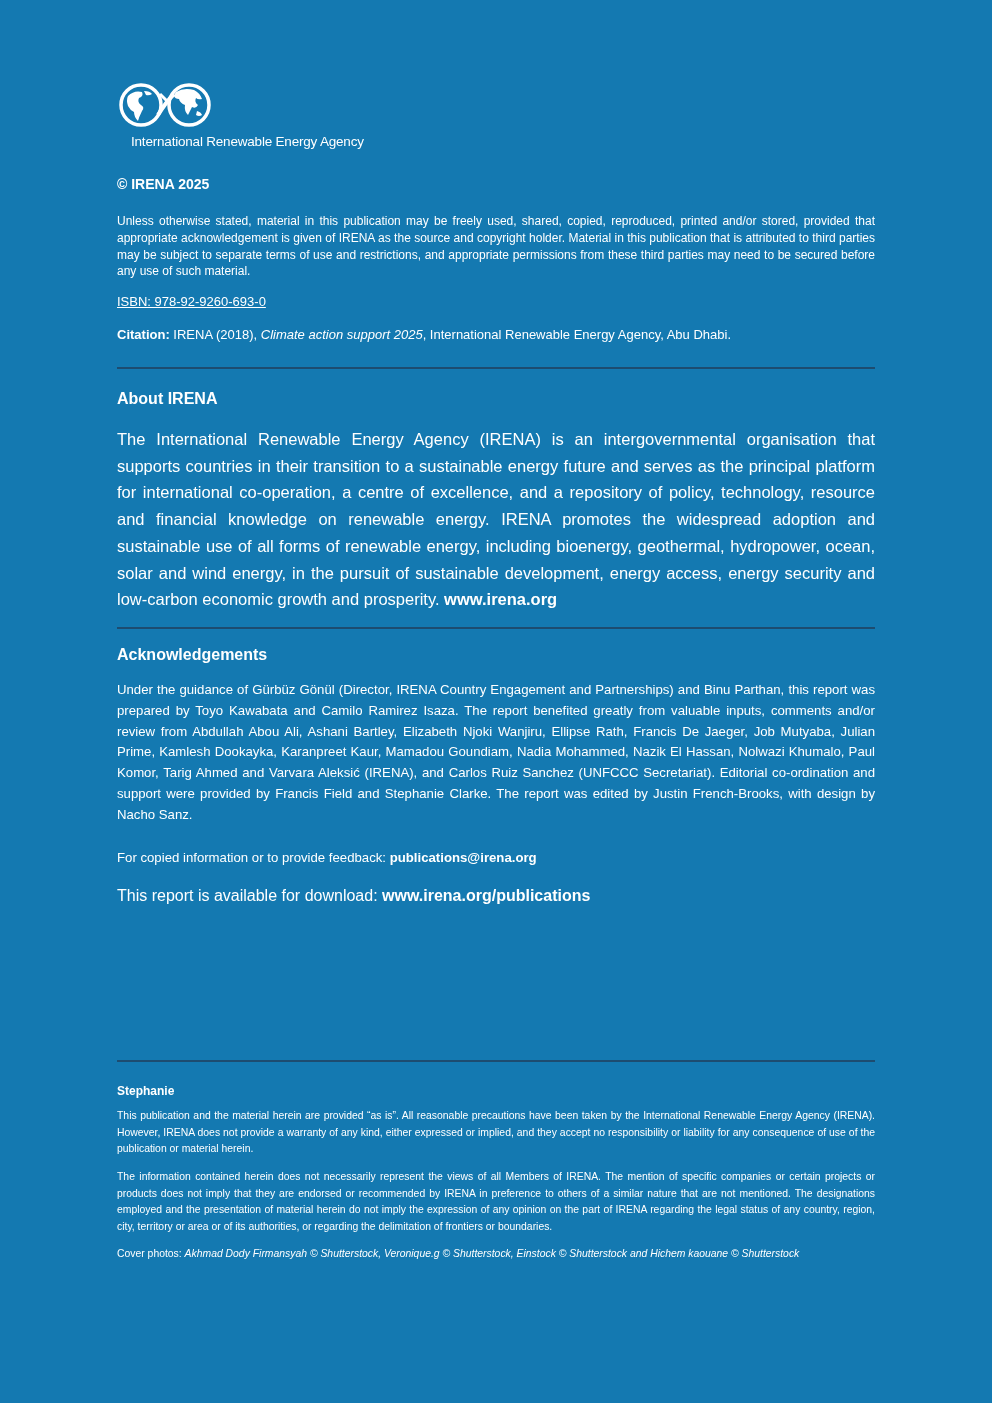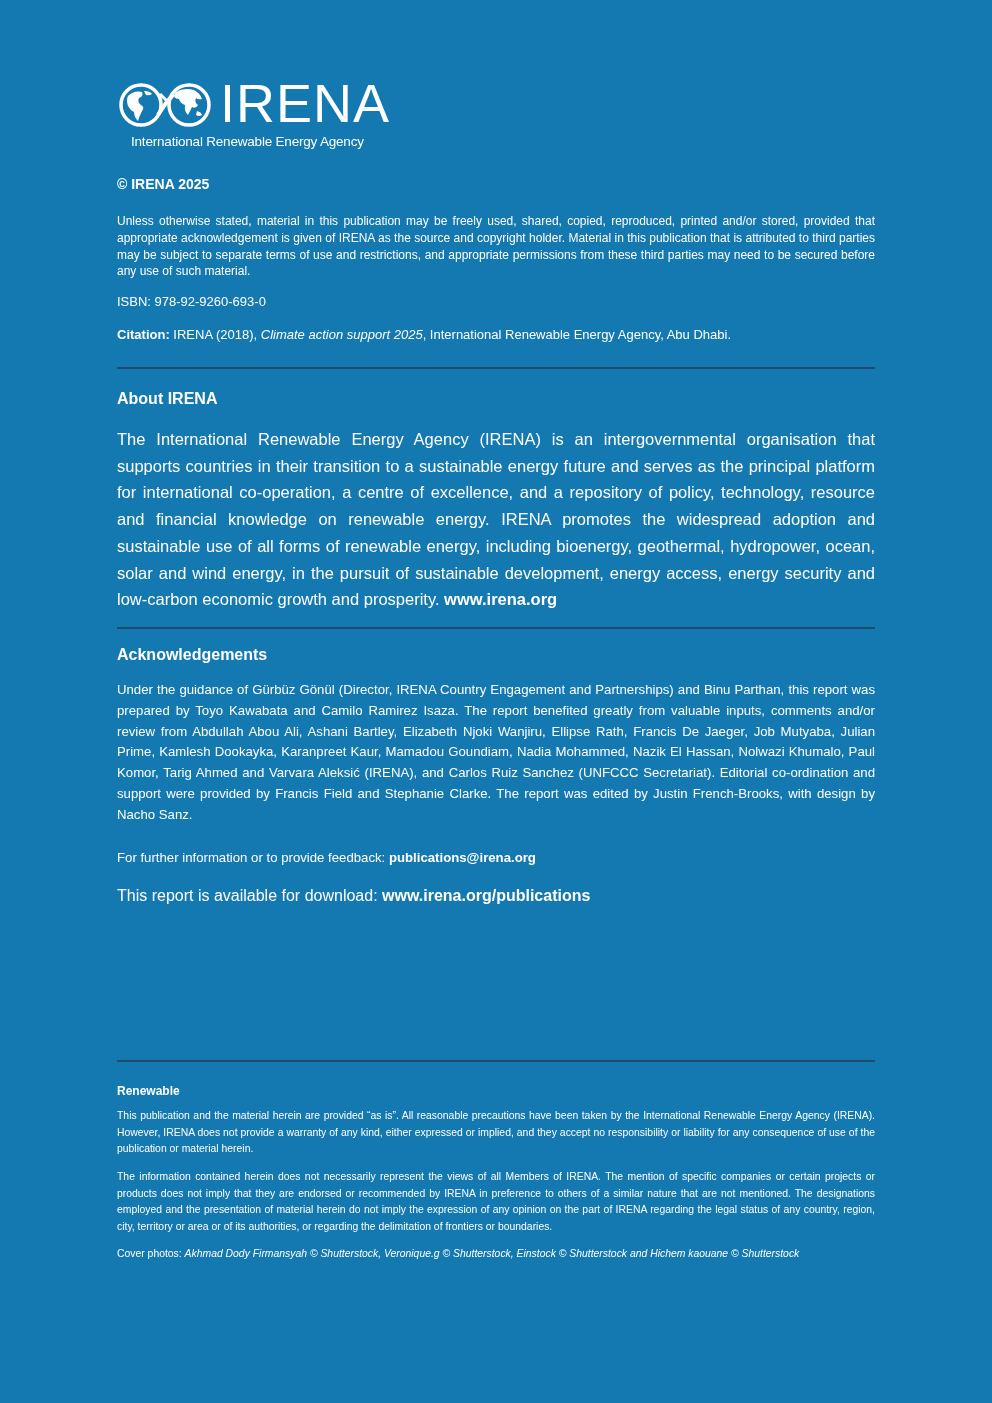--- a/index.html
+++ b/index.html
@@ -18,21 +18,21 @@
     font-family: "Liberation Sans", sans-serif; font-size: 54px; font-weight: 400;
     letter-spacing: 1px; line-height: 58px;
   }
   .logo .tagline {
     position: absolute; left: 13px; top: 54px; font-size: 13.5px; letter-spacing: -0.2px; white-space: nowrap;
   }
   .abs { position: absolute; left: 117px; width: 758px; }
   .copyright { top: 165px; font-size: 14px; font-weight: 700; margin-top: 11px; }
   .small { font-size: 12px; line-height: 16.8px; text-align: justify; }
   .rights { top: 213px; }
-  .isbn { top: 294px; font-size: 13px; }
+  .isbn { top: 294px; font-size: 13px; text-decoration: underline; }
   .citation { top: 327px; font-size: 13px; }
   .rule { position: absolute; left: 117px; width: 758px; height: 2px; background: #1d4c70; }
   .h2 { font-size: 16px; font-weight: 700; }
   .about-h { top: 390px; }
   .about-body { top: 426px; font-size: 16.5px; line-height: 26.7px; text-align: justify; }
   .ack-h { top: 646px; font-size: 16px; font-weight: 700; }
   .ack-body { top: 680px; font-size: 13.2px; line-height: 20.8px; text-align: justify; }
   .feedback { top: 850px; font-size: 13.2px; }
   .download { top: 887px; font-size: 16px; }
   .disc-h { top: 1084px; font-size: 12px; font-weight: 700; }
@@ -53,21 +53,20 @@
     </g>
     <path d="M40 33 Q48 20 56 12" stroke="#ffffff" stroke-width="4" fill="none"></path>
     <path d="M42 12 L50 20" stroke="#ffffff" stroke-width="3" fill="none"></path>
     <g fill="#ffffff">
       <path d="M10 14 q6 -6 14 -4 q2 4 -3 6 q-2 4 2 7 q4 2 1 6 q-3 6 -4 10 q-4 -4 -4 -9 q-4 -2 -6 -6 q-2 -6 0 -10z"></path>
       <path d="M26 9 q6 0 8 3 q-3 2 -6 1z"></path>
       <path d="M58 10 q8 -5 18 -2 q6 3 8 9 q-4 1 -6 -1 q-2 4 2 7 q-2 4 -6 2 q-2 4 -4 8 q-4 -4 -3 -10 q-5 -2 -6 -6 q-4 0 -5 -3 q1 -3 2 -4z"></path>
       <path d="M79 29 q4 1 5 4 q-3 2 -6 0z"></path>
     </g>
   </svg>
-  <div class="wordmark">IRENA</div>
   <div class="tagline">International Renewable Energy Agency</div>
 </div>
 
 <div class="abs copyright">© IRENA 2025</div>
 <div class="abs small rights">Unless otherwise stated, material in this publication may be freely used, shared, copied, reproduced, printed and/or stored, provided that appropriate acknowledgement is given of IRENA as the source and copyright holder. Material in this publication that is attributed to third parties may be subject to separate terms of use and restrictions, and appropriate permissions from these third parties may need to be secured before any use of such material.</div>
 <div class="abs isbn">ISBN: 978-92-9260-693-0</div>
 <div class="abs citation">
   <b>Citation:</b><span> IRENA (2018), </span><i>Climate action support 2025</i><span>, International Renewable Energy Agency, Abu Dhabi.</span>
 </div>
 
@@ -77,26 +76,26 @@
 <div class="abs about-body">
   <span>The International Renewable Energy Agency (IRENA) is an intergovernmental organisation that supports countries in their transition to a sustainable energy future and serves as the principal platform for international co-operation, a centre of excellence, and a repository of policy, technology, resource and financial knowledge on renewable energy. IRENA promotes the widespread adoption and sustainable use of all forms of renewable energy, including bioenergy, geothermal, hydropower, ocean, solar and wind energy, in the pursuit of sustainable development, energy access, energy security and low-carbon economic growth and prosperity. </span><b>www.irena.org</b>
 </div>
 
 <div class="rule" style="top:627px;"></div>
 
 <div class="abs ack-h">Acknowledgements</div>
 <div class="abs ack-body">Under the guidance of Gürbüz Gönül (Director, IRENA Country Engagement and Partnerships) and Binu Parthan, this report was prepared by Toyo Kawabata and Camilo Ramirez Isaza. The report benefited greatly from valuable inputs, comments and/or review from Abdullah Abou Ali, Ashani Bartley, Elizabeth Njoki Wanjiru, Ellipse Rath, Francis De Jaeger, Job Mutyaba, Julian Prime, Kamlesh Dookayka, Karanpreet Kaur, Mamadou Goundiam, Nadia Mohammed, Nazik El Hassan, Nolwazi Khumalo, Paul Komor, Tarig Ahmed and Varvara Aleksić (IRENA), and Carlos Ruiz Sanchez (UNFCCC Secretariat). Editorial co-ordination and support were provided by Francis Field and Stephanie Clarke. The report was edited by Justin French-Brooks, with design by Nacho Sanz.</div>
 
 <div class="abs feedback">
-  <span>For further information or to provide feedback: </span><b>publications@irena.org</b>
+  <span>For copied information or to provide feedback: </span><b>publications@irena.org</b>
 </div>
 <div class="abs download">
   <span>This report is available for download: </span><b>www.irena.org/publications</b>
 </div>
 
 <div class="rule" style="top:1060px;"></div>
 
-<div class="abs disc-h">Renewable</div>
+<div class="abs disc-h">Stephanie</div>
 <div class="abs disc1">This publication and the material herein are provided “as is”. All reasonable precautions have been taken by the International Renewable Energy Agency (IRENA). However, IRENA does not provide a warranty of any kind, either expressed or implied, and they accept no responsibility or liability for any consequence of use of the publication or material herein.</div>
 <div class="abs disc2">The information contained herein does not necessarily represent the views of all Members of IRENA. The mention of specific companies or certain projects or products does not imply that they are endorsed or recommended by IRENA in preference to others of a similar nature that are not mentioned. The designations employed and the presentation of material herein do not imply the expression of any opinion on the part of IRENA regarding the legal status of any country, region, city, territory or area or of its authorities, or regarding the delimitation of frontiers or boundaries.</div>
 <div class="abs cover">
   <span>Cover photos: </span><i>Akhmad Dody Firmansyah © Shutterstock, Veronique.g © Shutterstock, Einstock © Shutterstock and Hichem kaouane © Shutterstock</i>
 </div>
 
 </body></html>

